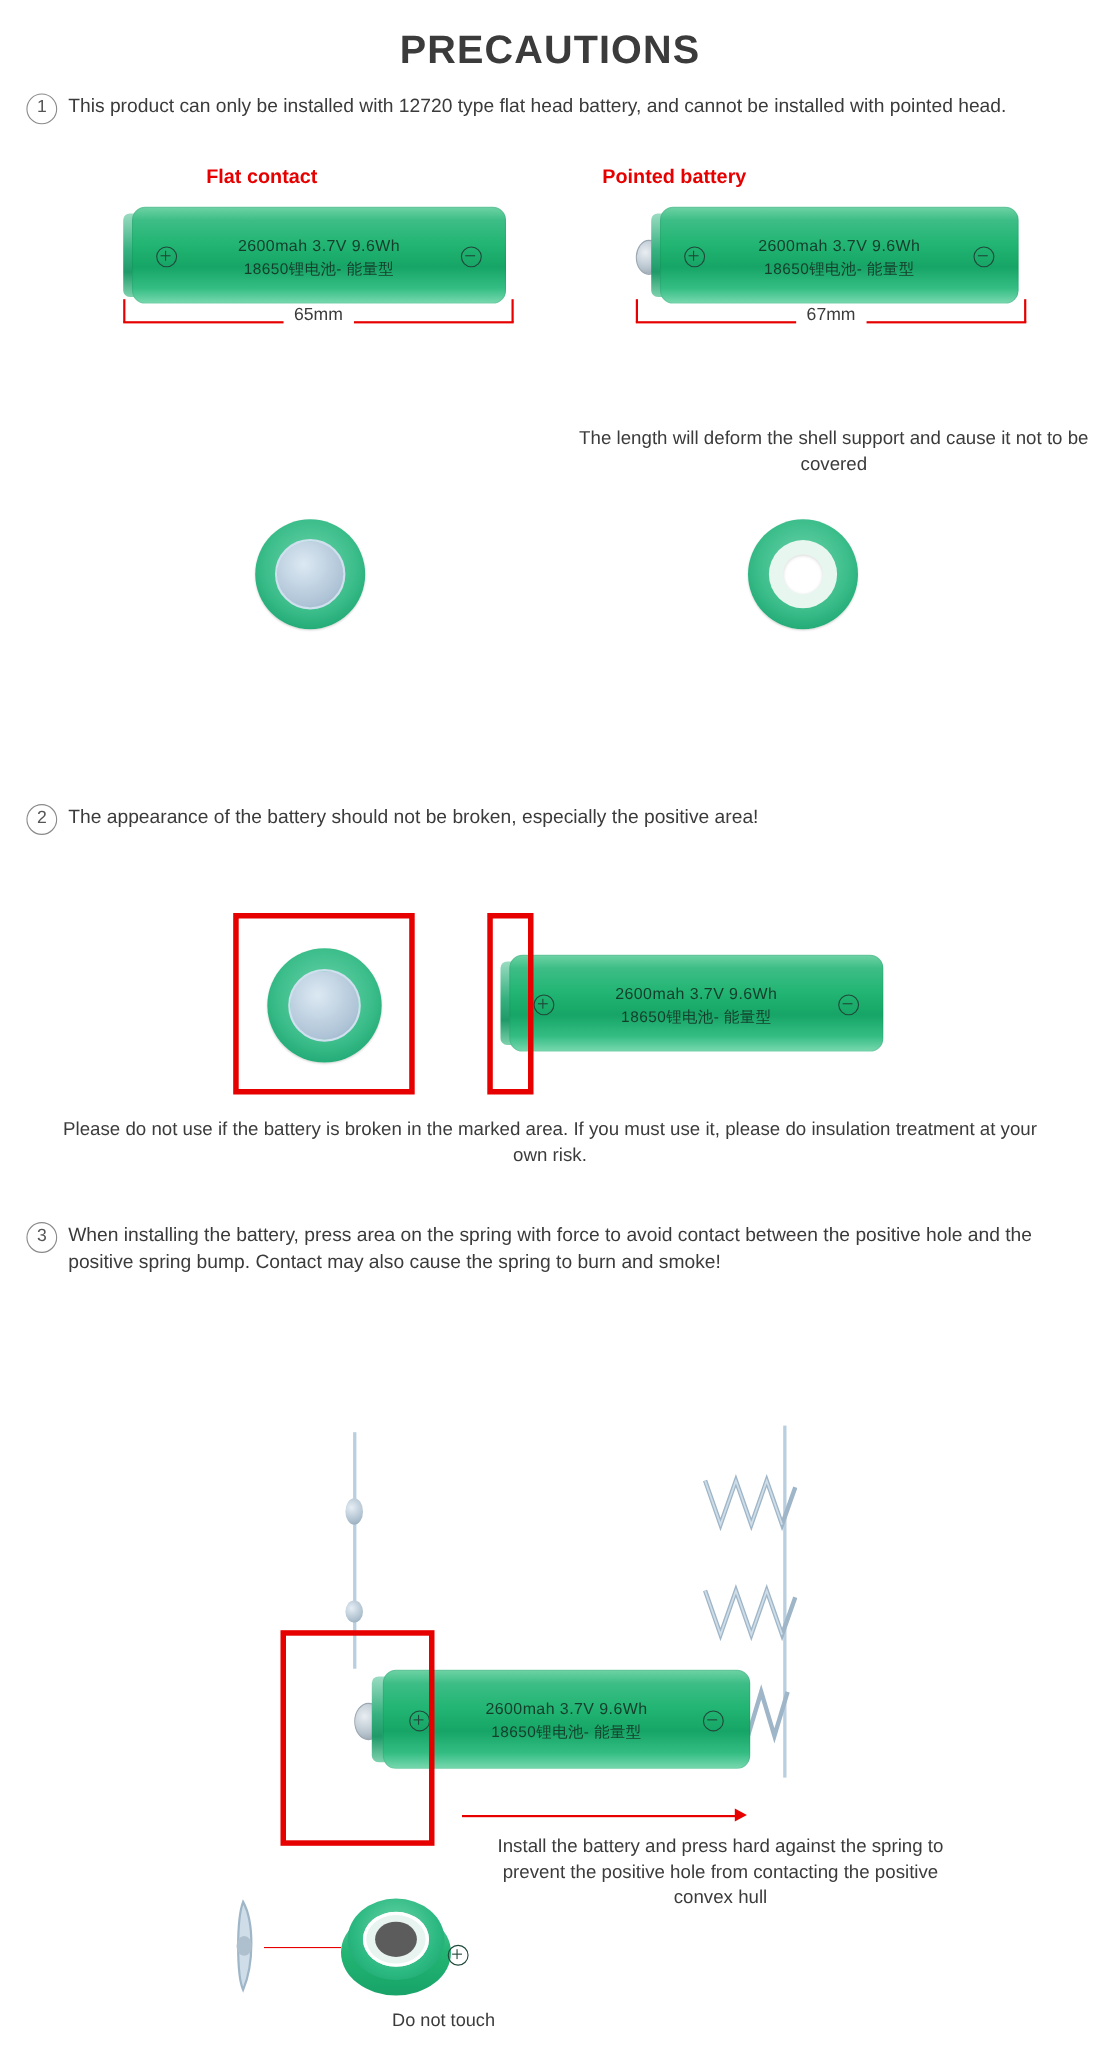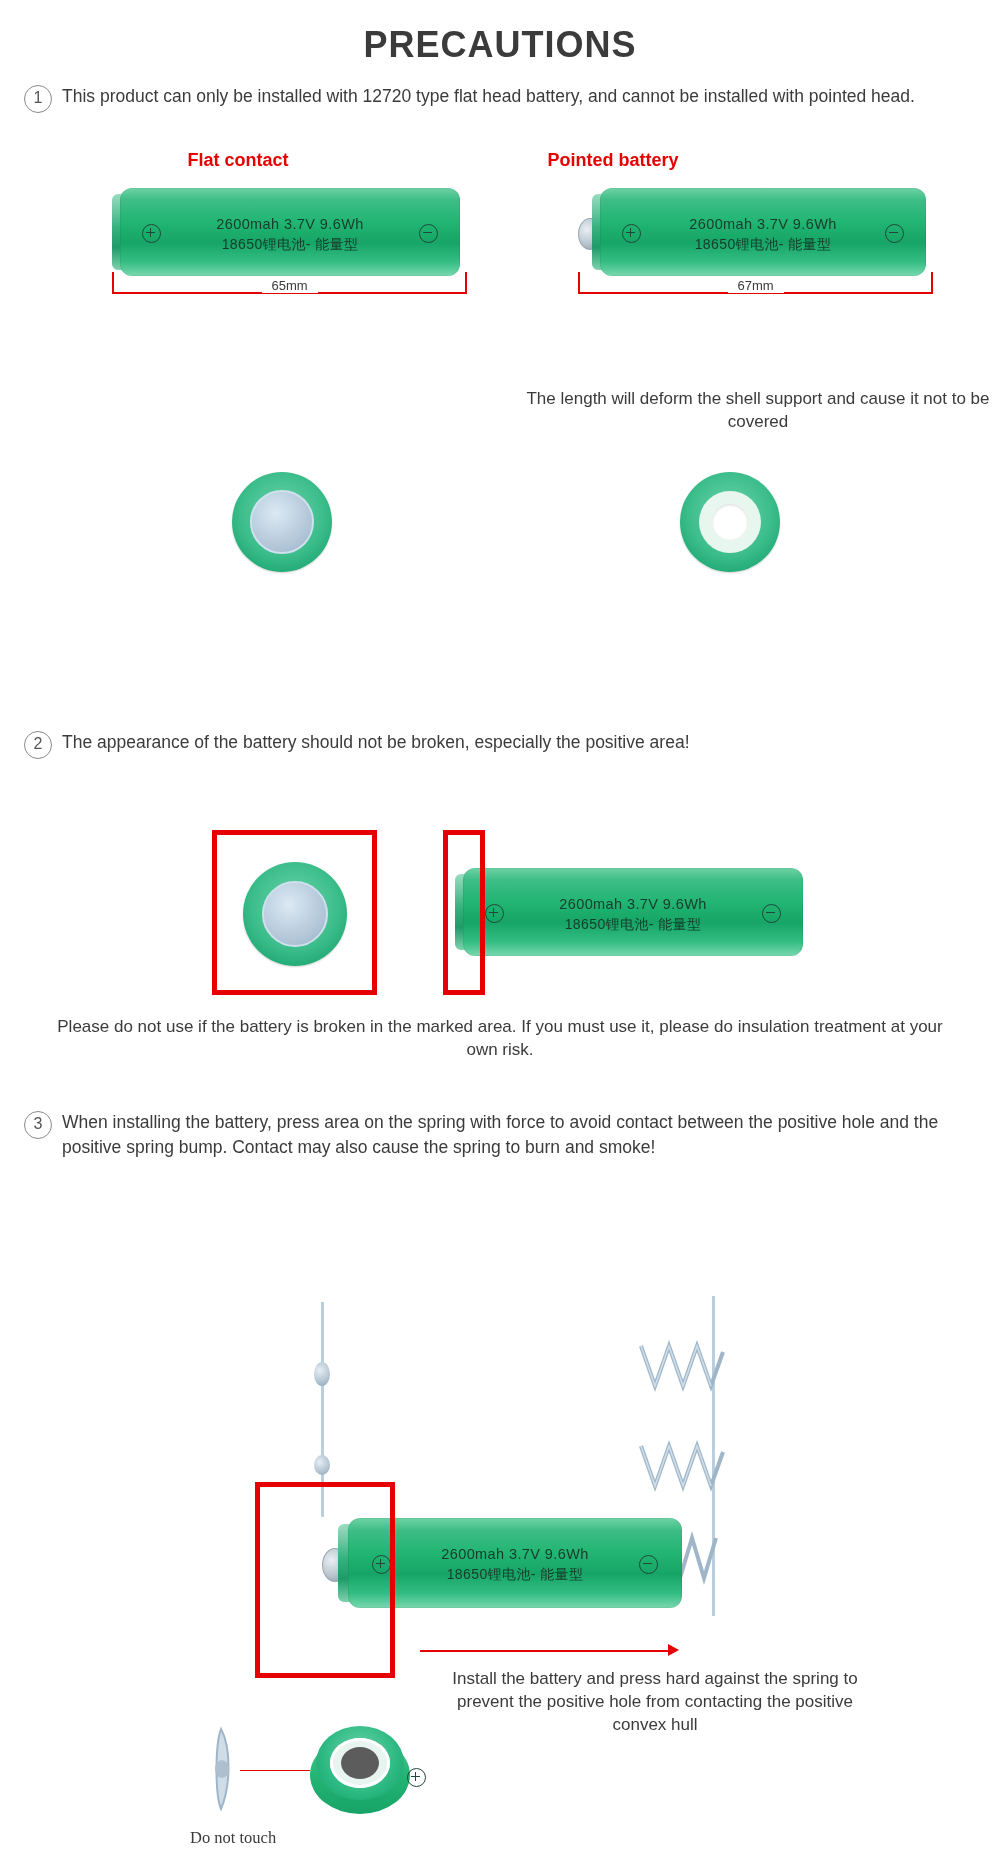--- a/index.html
+++ b/index.html
@@ -150,21 +150,21 @@
   }
   .dim .tick-l { left: 0; }
   .dim .tick-r { right: 0; }
   .dim .dim-text {
     position: absolute;
     left: 50%;
     transform: translateX(-50%);
     top: 0;
     background: #fff;
     padding: 0 10px;
-    font-size: 13px;
+    font-size: 16px;
     color: #3b3b3b;
   }
   
   .topview {
     position: absolute;
     border-radius: 50%;
     background: radial-gradient(circle at 50% 42%, #6fd5ac 0%, #3bbd8a 55%, #1fa873 80%, #55c79b 100%);
     box-shadow: 0 1px 2px rgba(0,0,0,0.18);
     display: flex;
     align-items: center;
@@ -227,22 +227,21 @@
   }
   .leader {
     position: absolute;
     height: 1.3px;
     background: #e60000;
   }
   .small-caption {
     position: absolute;
     font-size: 16.5px;
     color: #3b3b3b;
-    text-align: left;
-    font-family: Liberation Serif, serif;
+    text-align: right;
   }
 </style>
 </head>
 <body>
 
 <div class="page">
 
   <div class="title">PRECAUTIONS</div>
 
   <div class="item" style="left:24px; top:84px; width:950px;">

